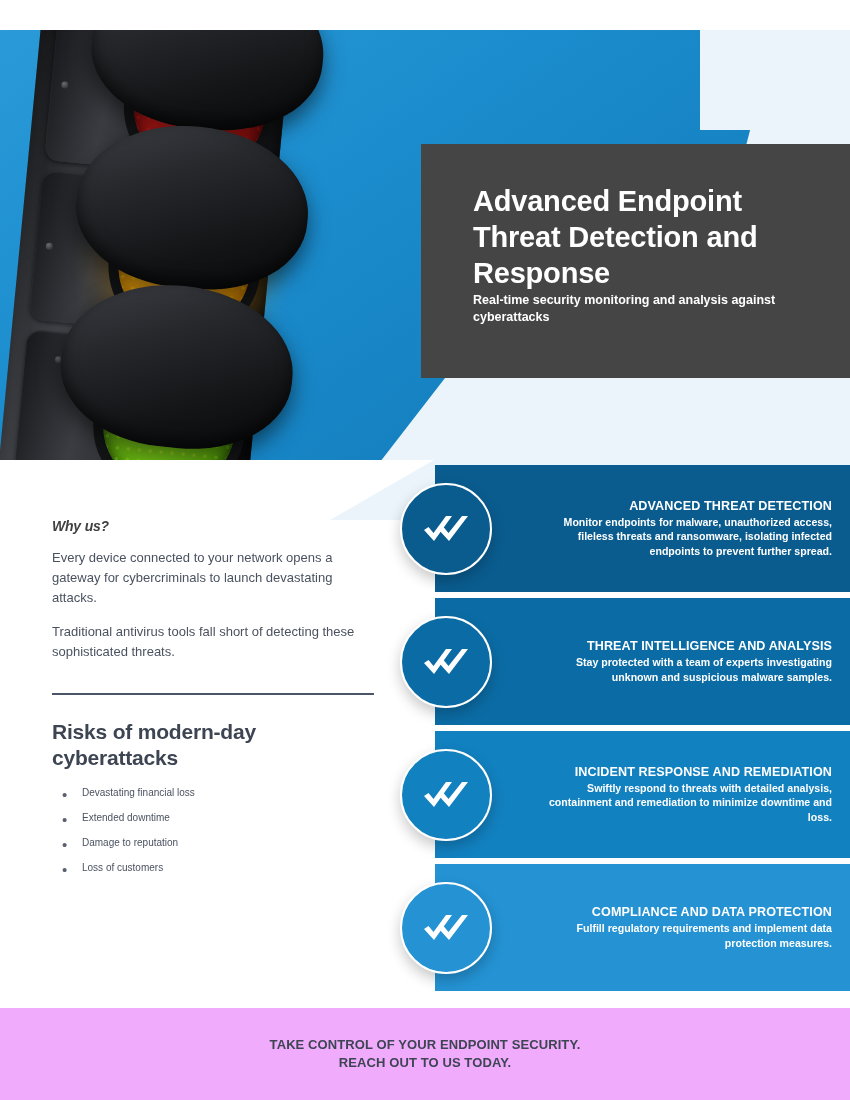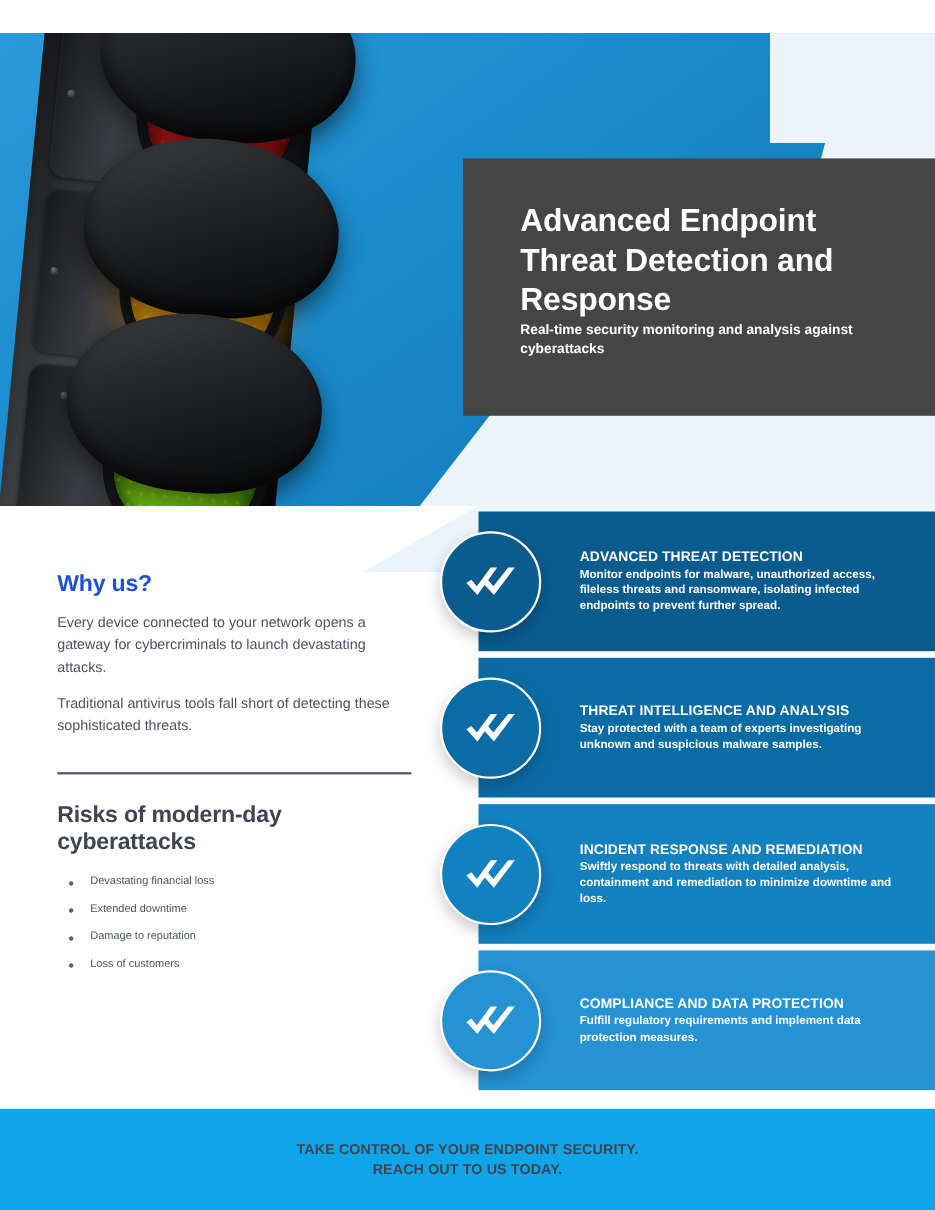--- a/index.html
+++ b/index.html
@@ -77,38 +77,38 @@
   .title-card .subtitle { font-size:12.5px; line-height:1.38;
     font-weight:bold; color:#ffffff; }
 
   
   .wedge-mid { position:absolute; left:330px; top:460px; width:520px; height:60px;
     background:#eaf4fa; clip-path:polygon(100% 0, 100% 100%, 0 100%, 20% 0); }
   .wedge-mid2 { position:absolute; left:437px; top:460px; width:413px; height:36px; background:#eaf4fa; }
 
   
   .left-col { position:absolute; left:52px; top:518px; width:325px; }
-  .left-col h2 { font-size:21px; font-weight:bold; color:#1d4ed8; line-height:1.2;
-    letter-spacing:-.2px; }
+  .left-col h2 { font-size:14px; font-weight:bold; color:#404040; line-height:1.2;
+    letter-spacing:-.2px;font-style:italic; }
   .left-col p { font-size:13px; line-height:1.56; color:#4a5260; margin-top:13px; }
   .divider { width:322px; height:2px; background:#4a5568; margin:31px 0 24px 0; }
   .risks-title { font-size:21px; font-weight:bold; color:#3d4452; line-height:1.22;
     letter-spacing:-.2px; }
   ul.risks { list-style:none; margin-top:16px; }
   ul.risks li { font-size:10px; line-height:1.3; color:#4a5260; padding-left:30px;
     position:relative; margin-bottom:12px; }
   ul.risks li::before { content:"\2022"; position:absolute; left:10px; top:-1px;
     font-size:15px; color:#5a6170; }
 
   
   .cards { position:absolute; left:0; top:465px; width:850px; }
   .card { position:relative; margin-bottom:6px; height:127px; }
   .card-bg { position:absolute; left:435px; top:0; right:0; height:100%; }
   .card-text { position:absolute; left:527px; top:0; right:18px; height:100%;
-    display:flex; flex-direction:column; justify-content:center; }
+    display:flex; flex-direction:column; justify-content:center;text-align:right; }
   .card-title { font-size:12.6px; font-weight:bold; color:#ffffff; letter-spacing:.1px;
     margin-bottom:2px; }
   .card-desc { font-size:10.6px; font-weight:bold; line-height:1.33; color:#ffffff; }
   .card-icon { position:absolute; left:400px; top:50%; transform:translateY(-50%);
     width:92px; height:92px; border-radius:50%;
     border:2px solid #ffffff;
     box-shadow:0 6px 14px rgba(0,0,0,.22);
     display:flex; align-items:center; justify-content:center; z-index:3; }
   .card-icon svg { width:48px; height:34px; display:block; }
 
@@ -236,20 +236,20 @@
         </svg>
       </div>
       <div class="card-text">
         <div class="card-title">COMPLIANCE AND DATA PROTECTION</div>
         <div class="card-desc">Fulfill regulatory requirements and implement data protection measures.</div>
       </div>
     </div>
 
   </div>
 
-  <div class="footer" style="background-color: #0ea5e9;">
+  <div class="footer" style="background-color: #f0abfc;">
     <div class="footer-text">
       <div>TAKE CONTROL OF YOUR ENDPOINT SECURITY.</div>
       <div>REACH OUT TO US TODAY.</div>
     </div>
   </div>
 
 </div>
 
 </body></html>

